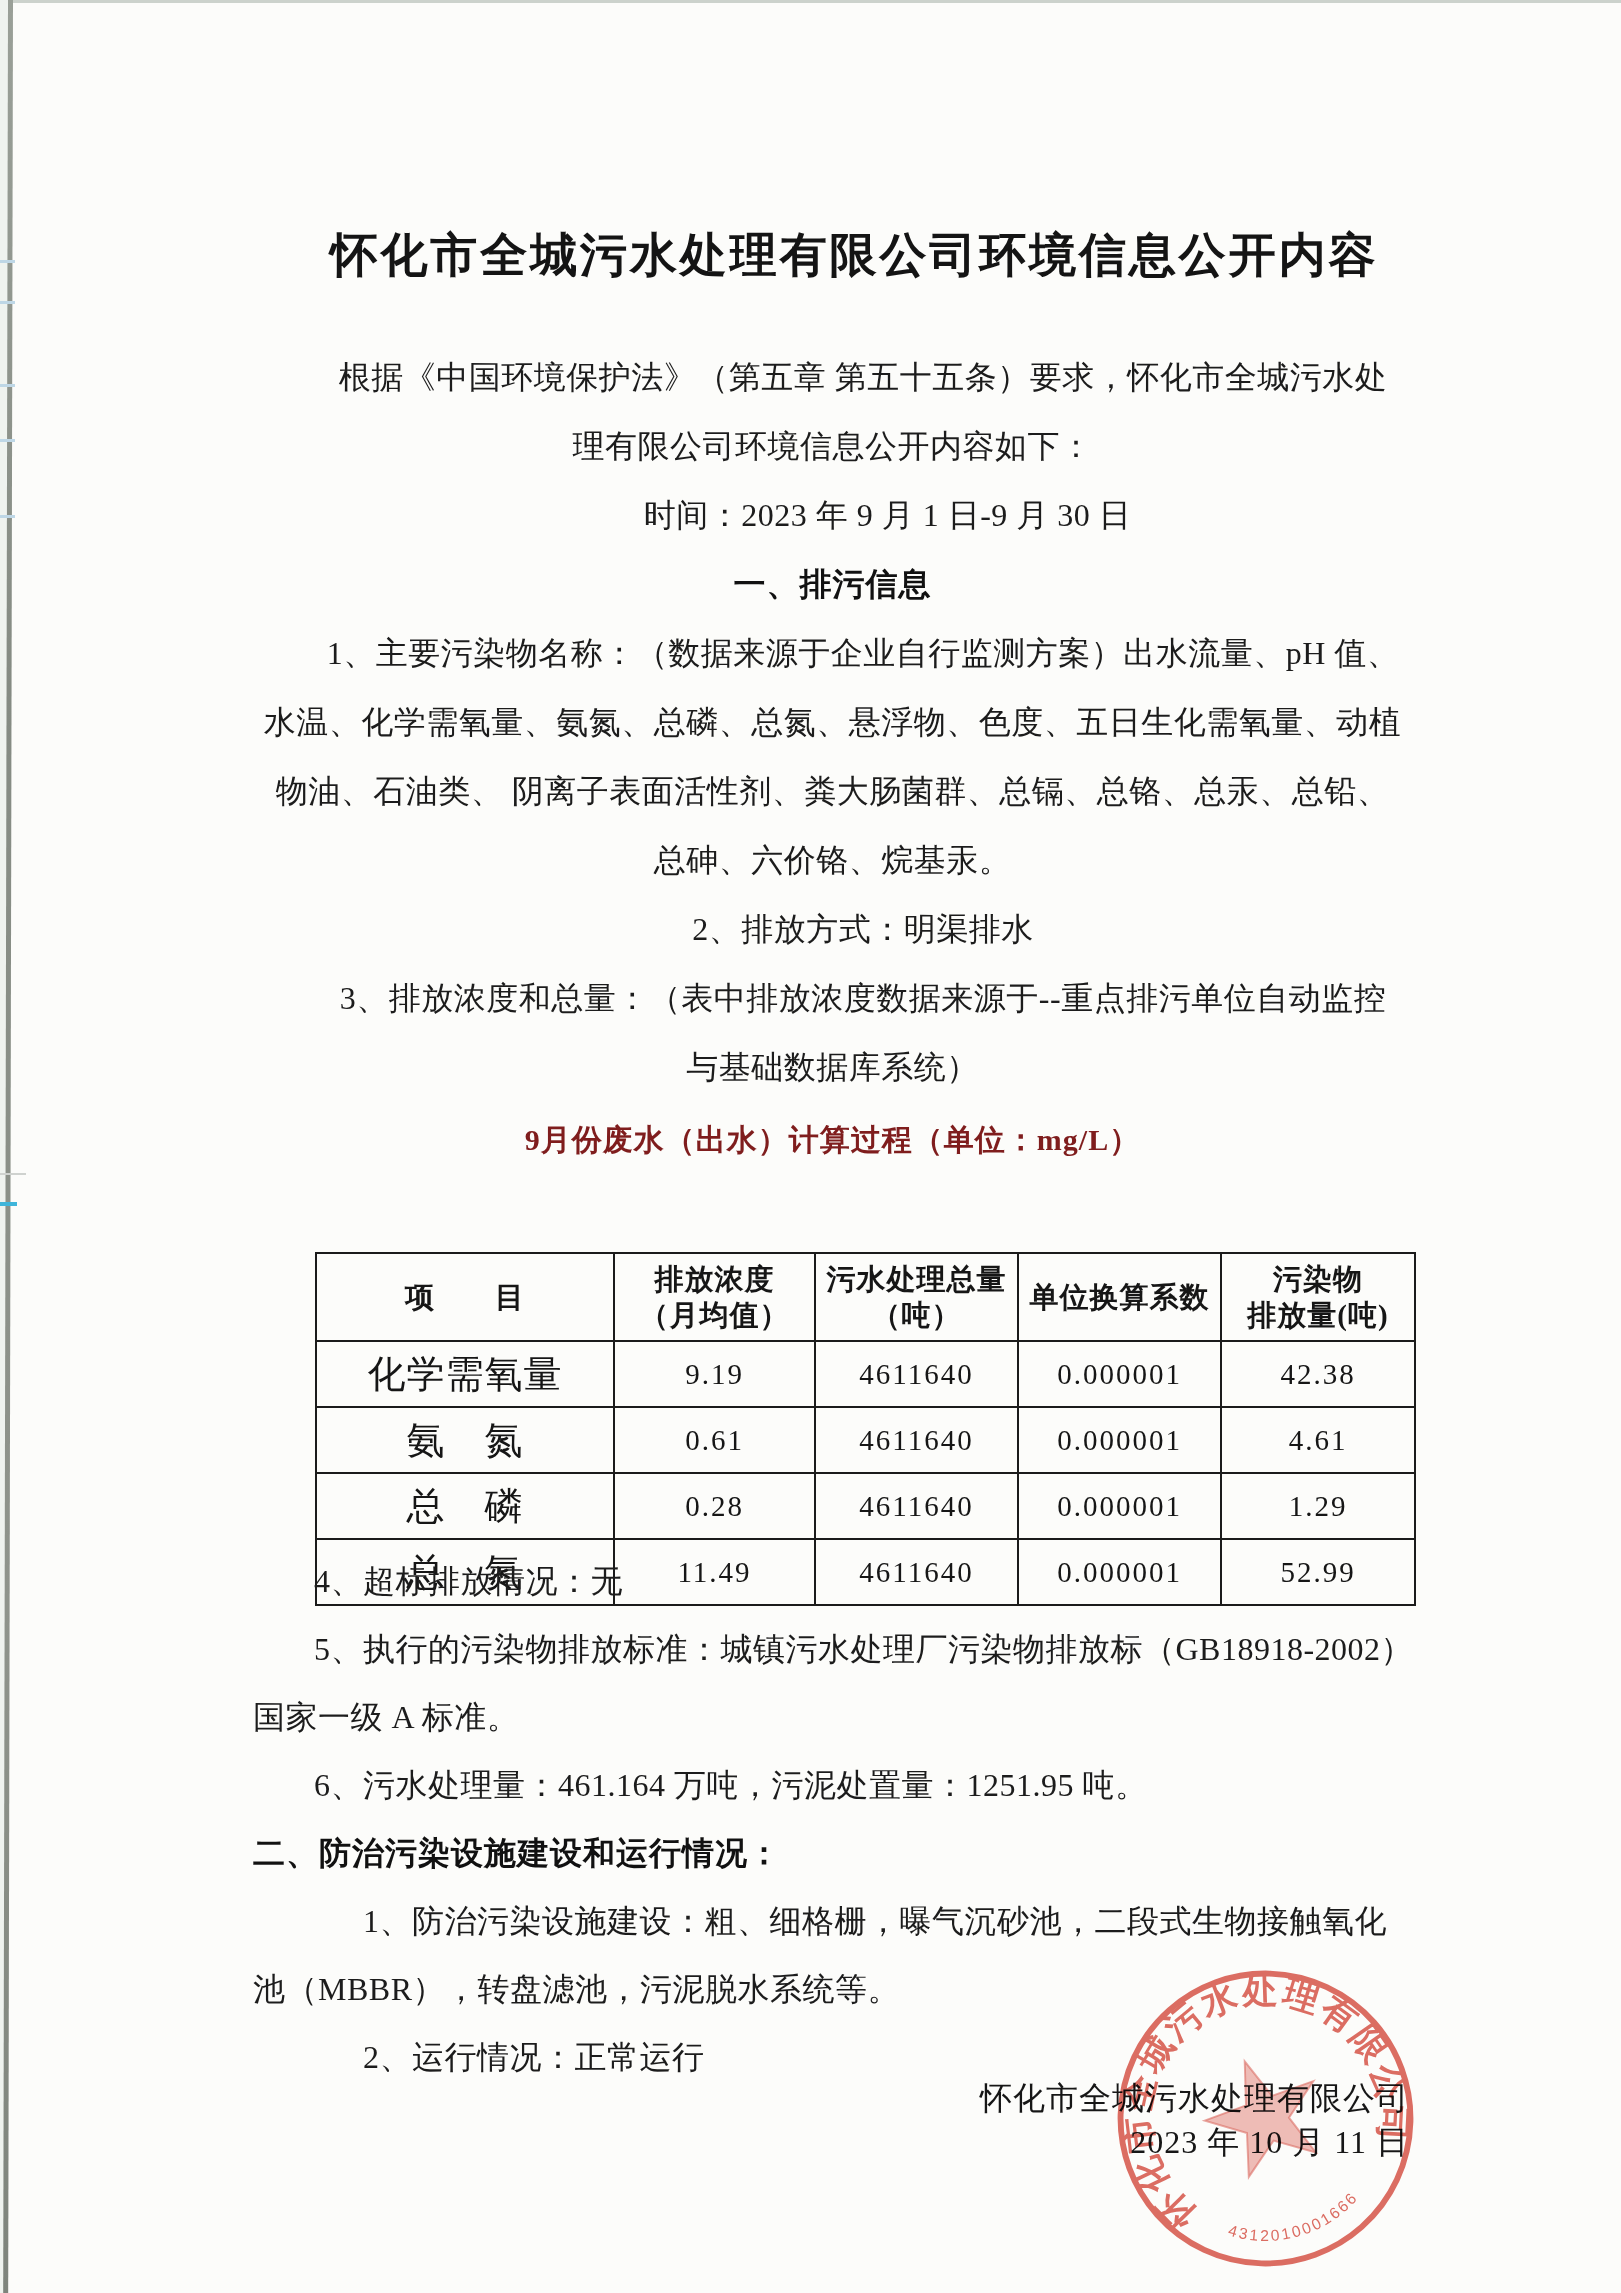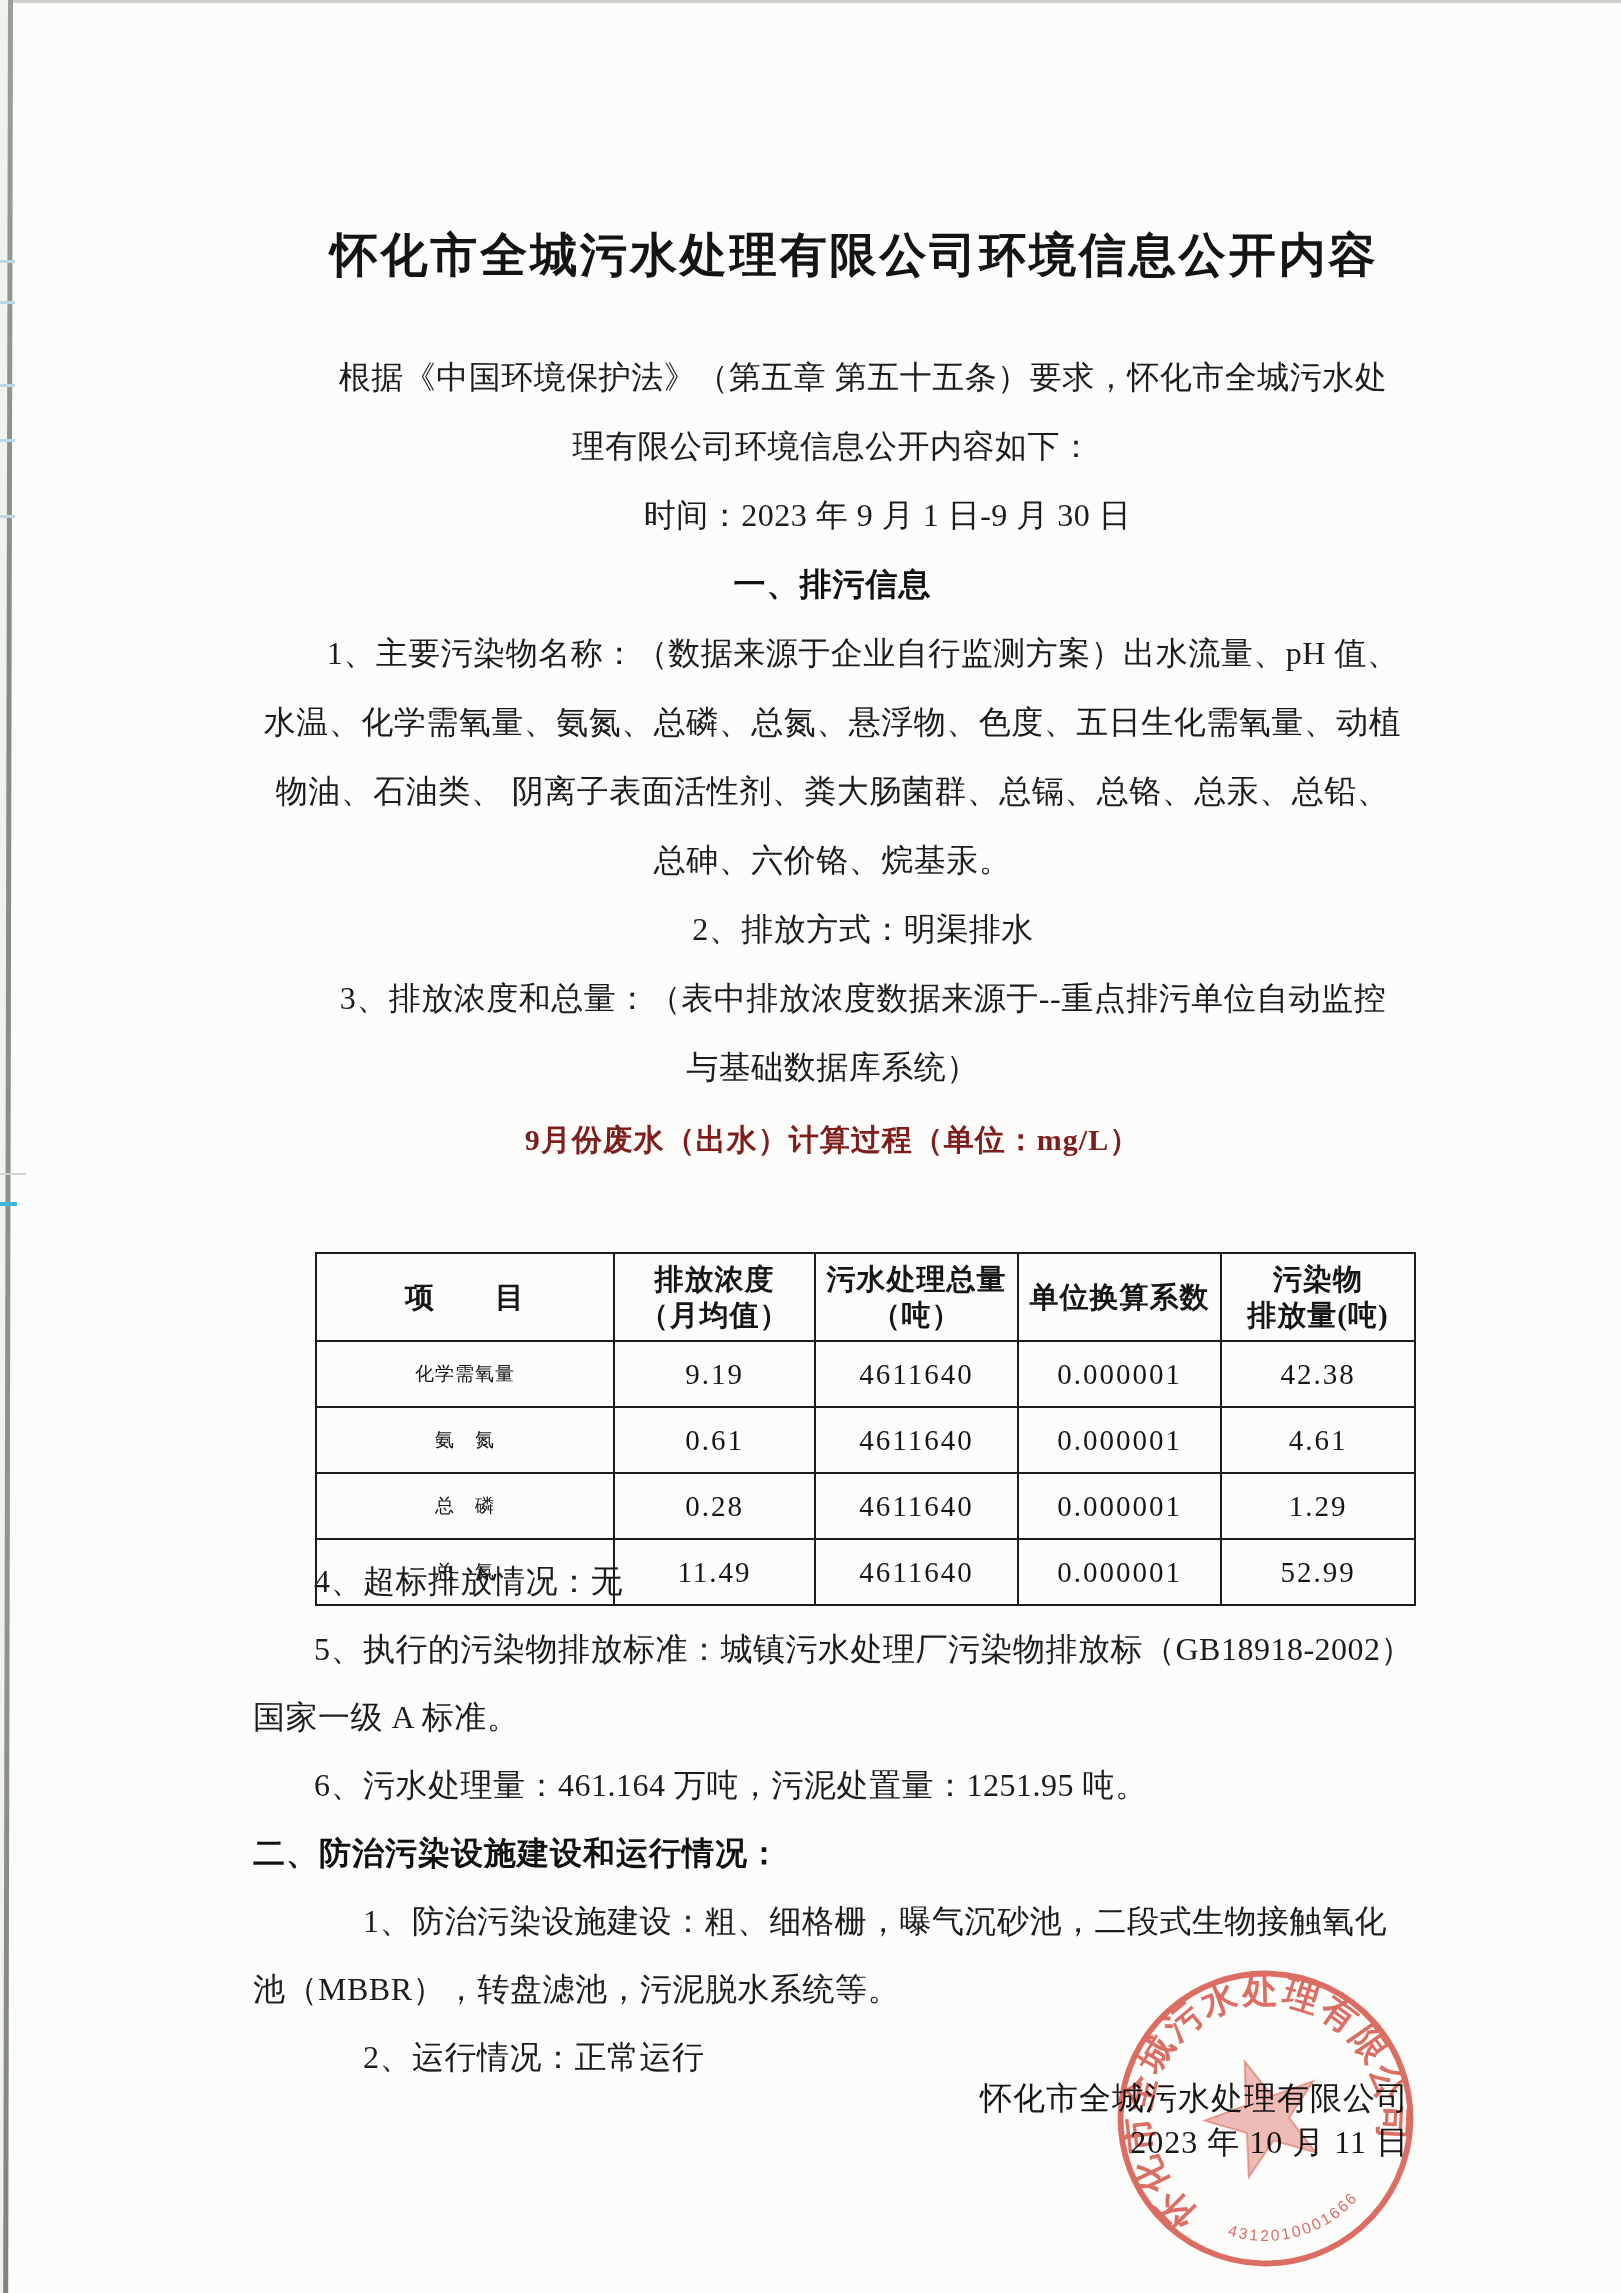--- a/index.html
+++ b/index.html
@@ -54,21 +54,21 @@
   .etable col.c2{width:203px}.etable col.c3{width:203px}.etable col.c4{width:194px}
   .etable th,.etable td{
     border:2px solid #1b1b1b;text-align:center;vertical-align:middle;
     padding:0;color:#161616;
   }
   .etable th{
     height:86px;font-size:29px;font-weight:700;line-height:1.25;
     white-space:pre-line;letter-spacing:1px;
   }
   .etable td{height:64px;font-size:29px;letter-spacing:2px;}
-  .etable td.citem{font-size:19px;letter-spacing:1px;border-radius:27px;}
+  .etable td.citem{font-size:38px;letter-spacing:1px;border-radius:27px;}
   .signature{
     position:absolute;top:2076px;right:212px;text-align:right;z-index:2;
   }
   .signature .sig-line{font-size:32px;letter-spacing:1px;line-height:44px;white-space:nowrap;color:#161616;}
   .stamp{
     position:absolute;left:1099px;top:1952px;width:333px;height:333px;
     opacity:0.8;mix-blend-mode:multiply;z-index:3;pointer-events:none;
   }
   .stamp-text{
     font-family:"Liberation Sans","DejaVu Sans",sans-serif;

